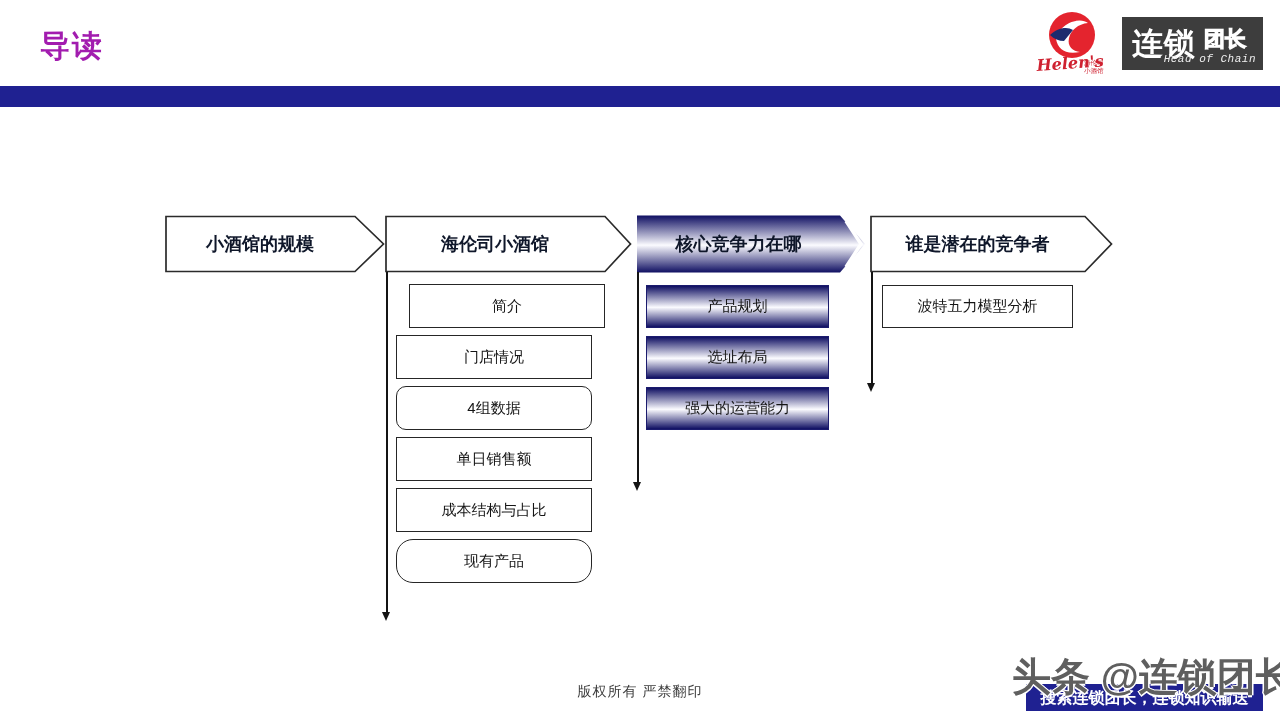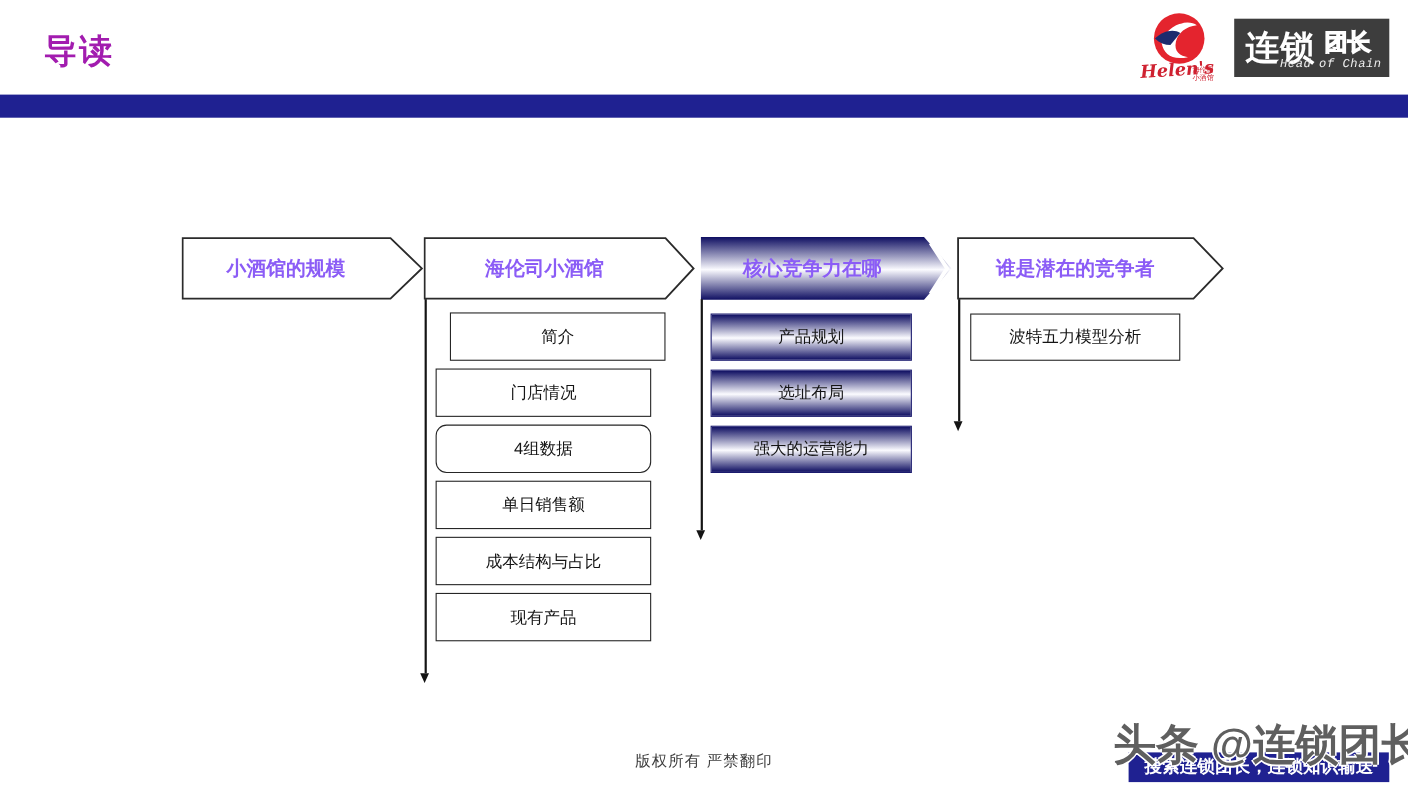--- a/index.html
+++ b/index.html
@@ -34,21 +34,21 @@
   .chain-logo .tagline {
     position:absolute; right:7px; bottom:5px; font-family:Liberation Mono, monospace;
     font-style:italic; font-size:11px; color:#efefef; letter-spacing:0.5px;
   }
   
   #flow { position:absolute; left:0; top:215px; width:1280px; height:420px; }
   .flow-col { position:absolute; top:0; height:420px; }
   .arrow-svg { position:absolute; left:0; top:0; }
   .arrow-label {
     position:absolute; left:0; top:0; height:58px; line-height:58px;
-    text-align:center; font-size:18px; font-weight:bold; color:#8b5cf6;
+    text-align:center; font-size:18px; font-weight:bold; color:#0f172a;
     white-space:nowrap;
   }
   .v-line { position:absolute; background:#141414; width:1.6px; }
   .v-arrowhead {
     position:absolute; width:0; height:0;
     border-left:4.5px solid transparent; border-right:4.5px solid transparent;
     border-top:9px solid #141414;
   }
   .flow-item {
     position:absolute; text-align:center; font-size:15px; color:#151515;
@@ -112,21 +112,21 @@
           <polygon points="1,1.5 220,1.5 245.5,29 220,56.5 1,56.5" fill="#ffffff" stroke="#2b2b2b" stroke-width="1.7"></polygon>
         </svg>
         <div class="arrow-label" style="width: 220px;">海伦司小酒馆</div>
         <div class="v-line" style="left: 1px; top: 57px; height: 340px;"></div>
         <div class="v-arrowhead" style="left: -2.6px; top: 397px;"></div>
         <div class="flow-item outline" style="left: 24px; top: 69px; width: 196px; height: 44px;">简介</div>
         <div class="flow-item outline" style="left: 11px; top: 120px; width: 196px; height: 44px;">门店情况</div>
         <div class="flow-item outline" style="left: 11px; top: 171px; width: 196px; height: 44px; border-radius: 10px;">4组数据</div>
         <div class="flow-item outline" style="left: 11px; top: 222px; width: 196px; height: 44px;">单日销售额</div>
         <div class="flow-item outline" style="left: 11px; top: 273px; width: 196px; height: 44px;">成本结构与占比</div>
-        <div class="flow-item outline" style="left: 11px; top: 324px; width: 196px; height: 44px;">现有产品</div>
+        <div class="flow-item outline" style="left: 11px; top: 324px; width: 196px; height: 44px; border-radius: 17px;">现有产品</div>
       </div>
       <div class="flow-col" style="left: 637px; width: 229px;">
         <svg class="arrow-svg" width="229" height="58" viewBox="0 0 229 58">
           <defs>
             <linearGradient id="navyGrad2" x1="0" y1="0" x2="0" y2="1">
               <stop offset="0%" stop-color="#0f0f62"></stop>
               <stop offset="52%" stop-color="#fbfbff"></stop>
               <stop offset="100%" stop-color="#0f0f62"></stop>
             </linearGradient>
           </defs>

